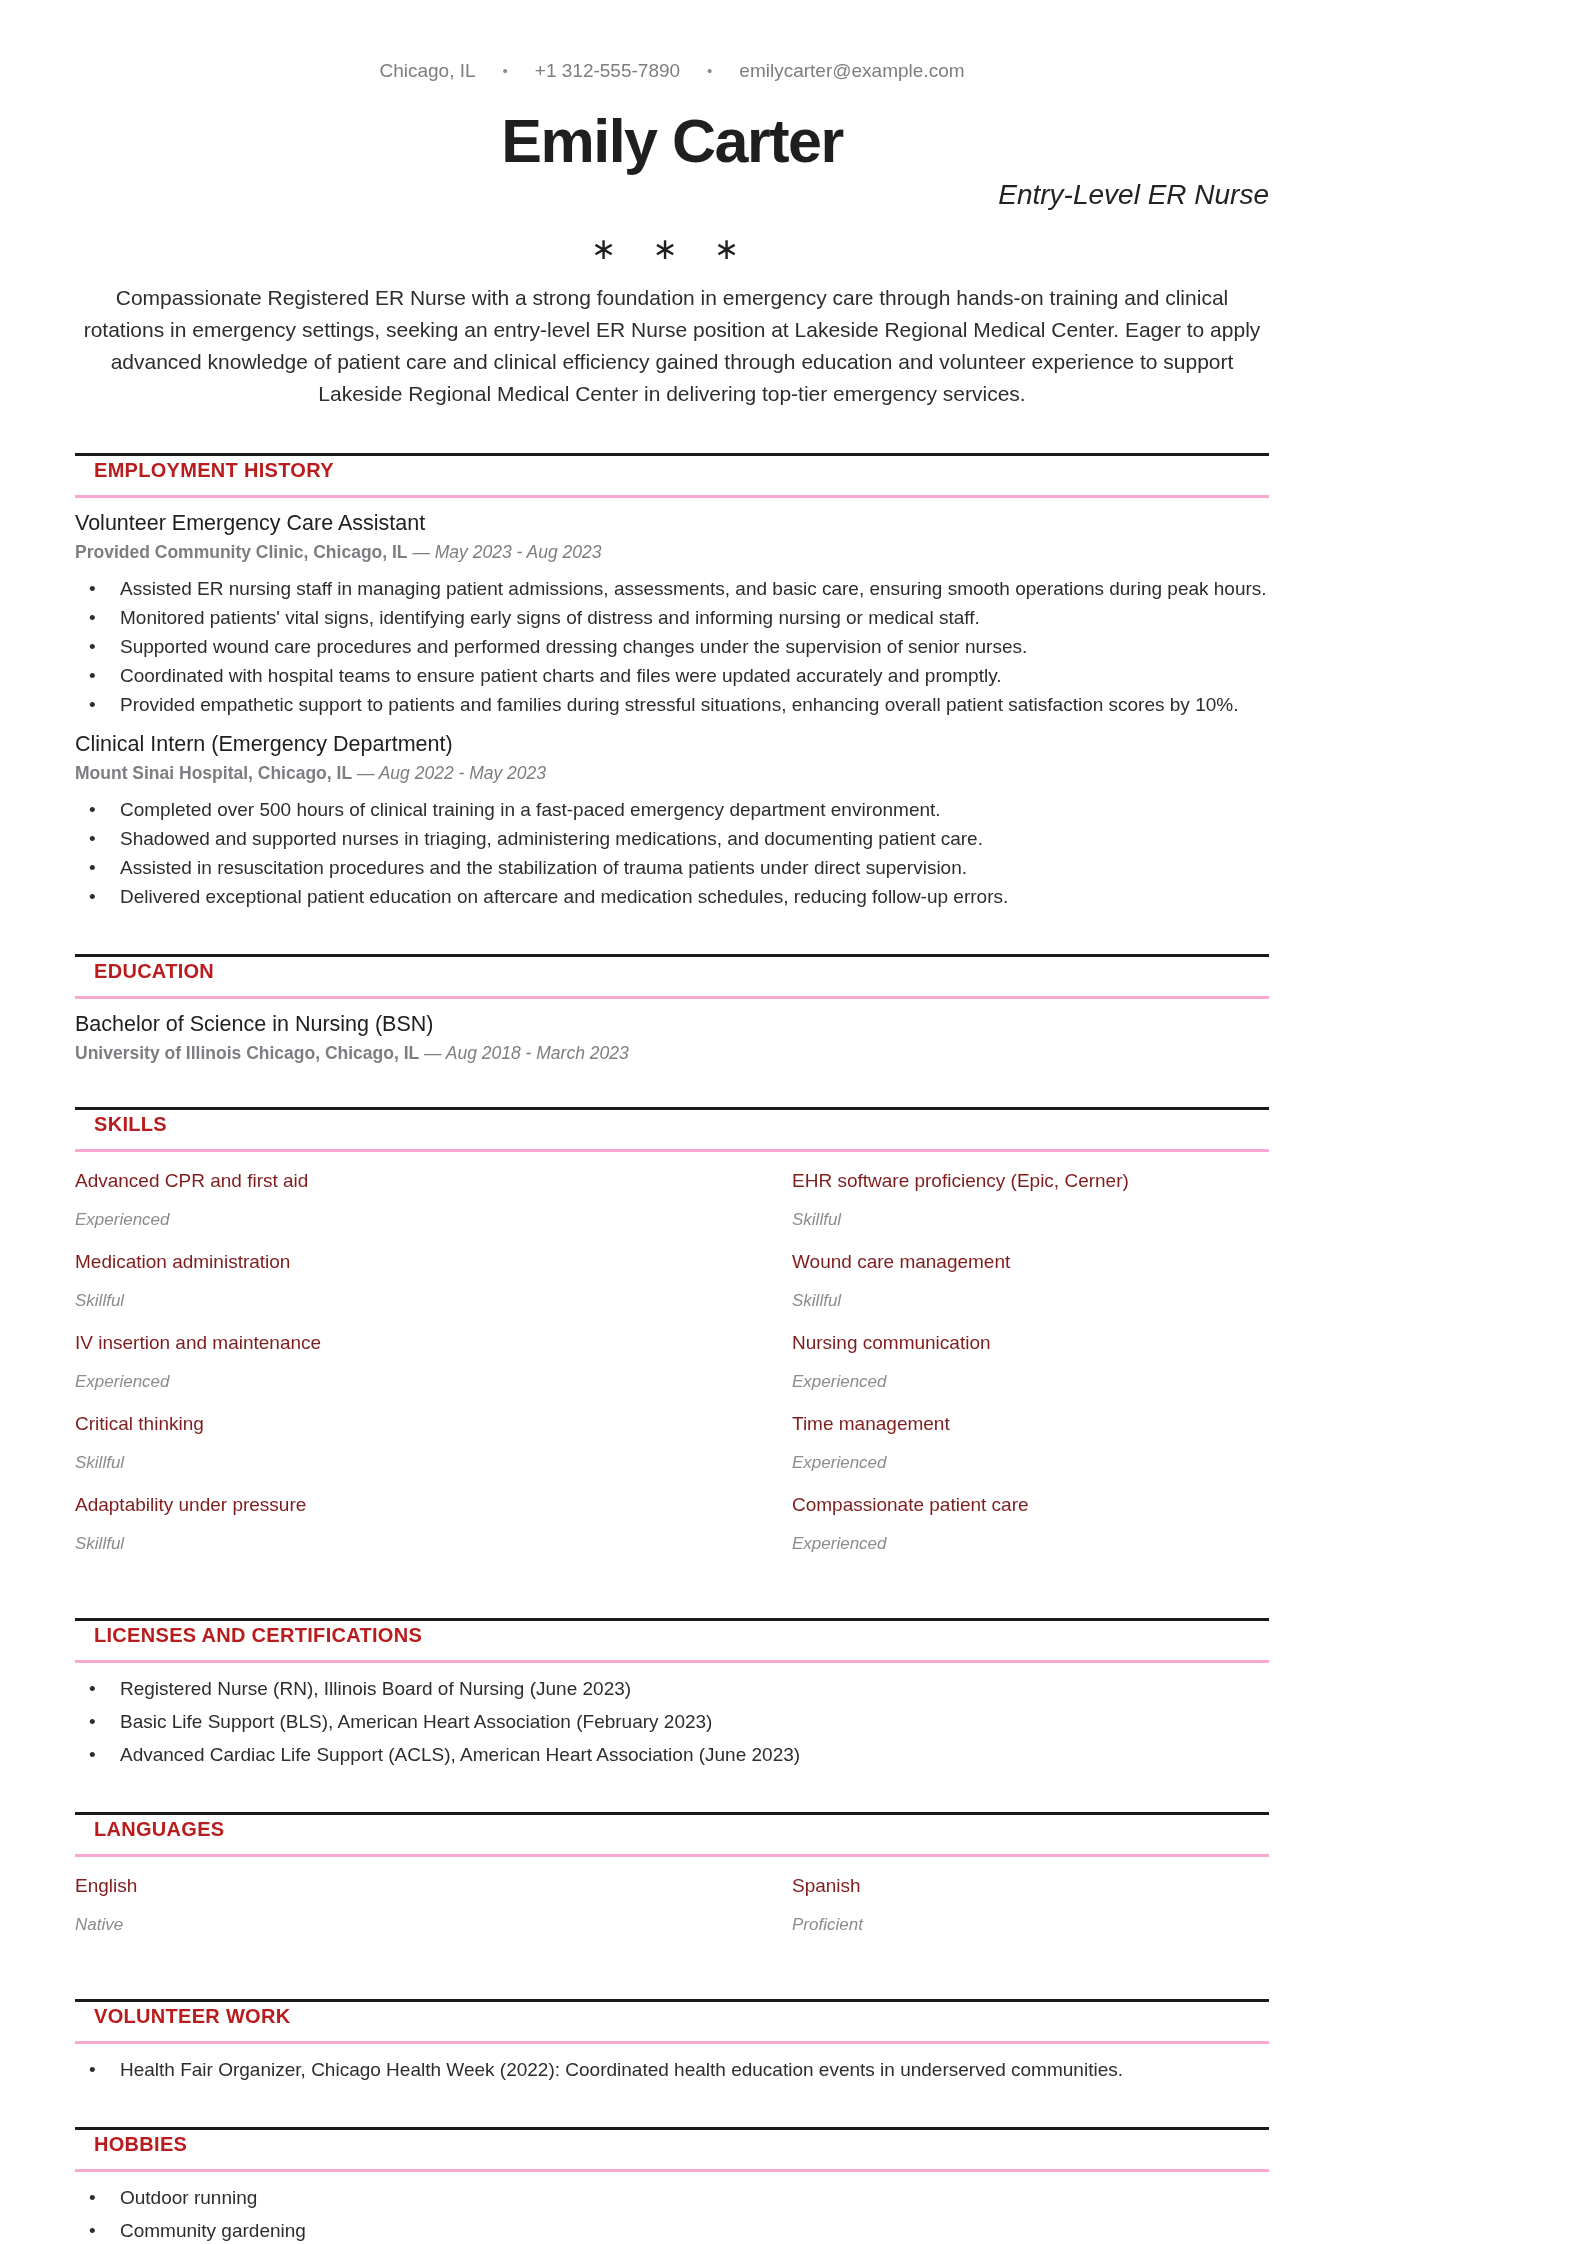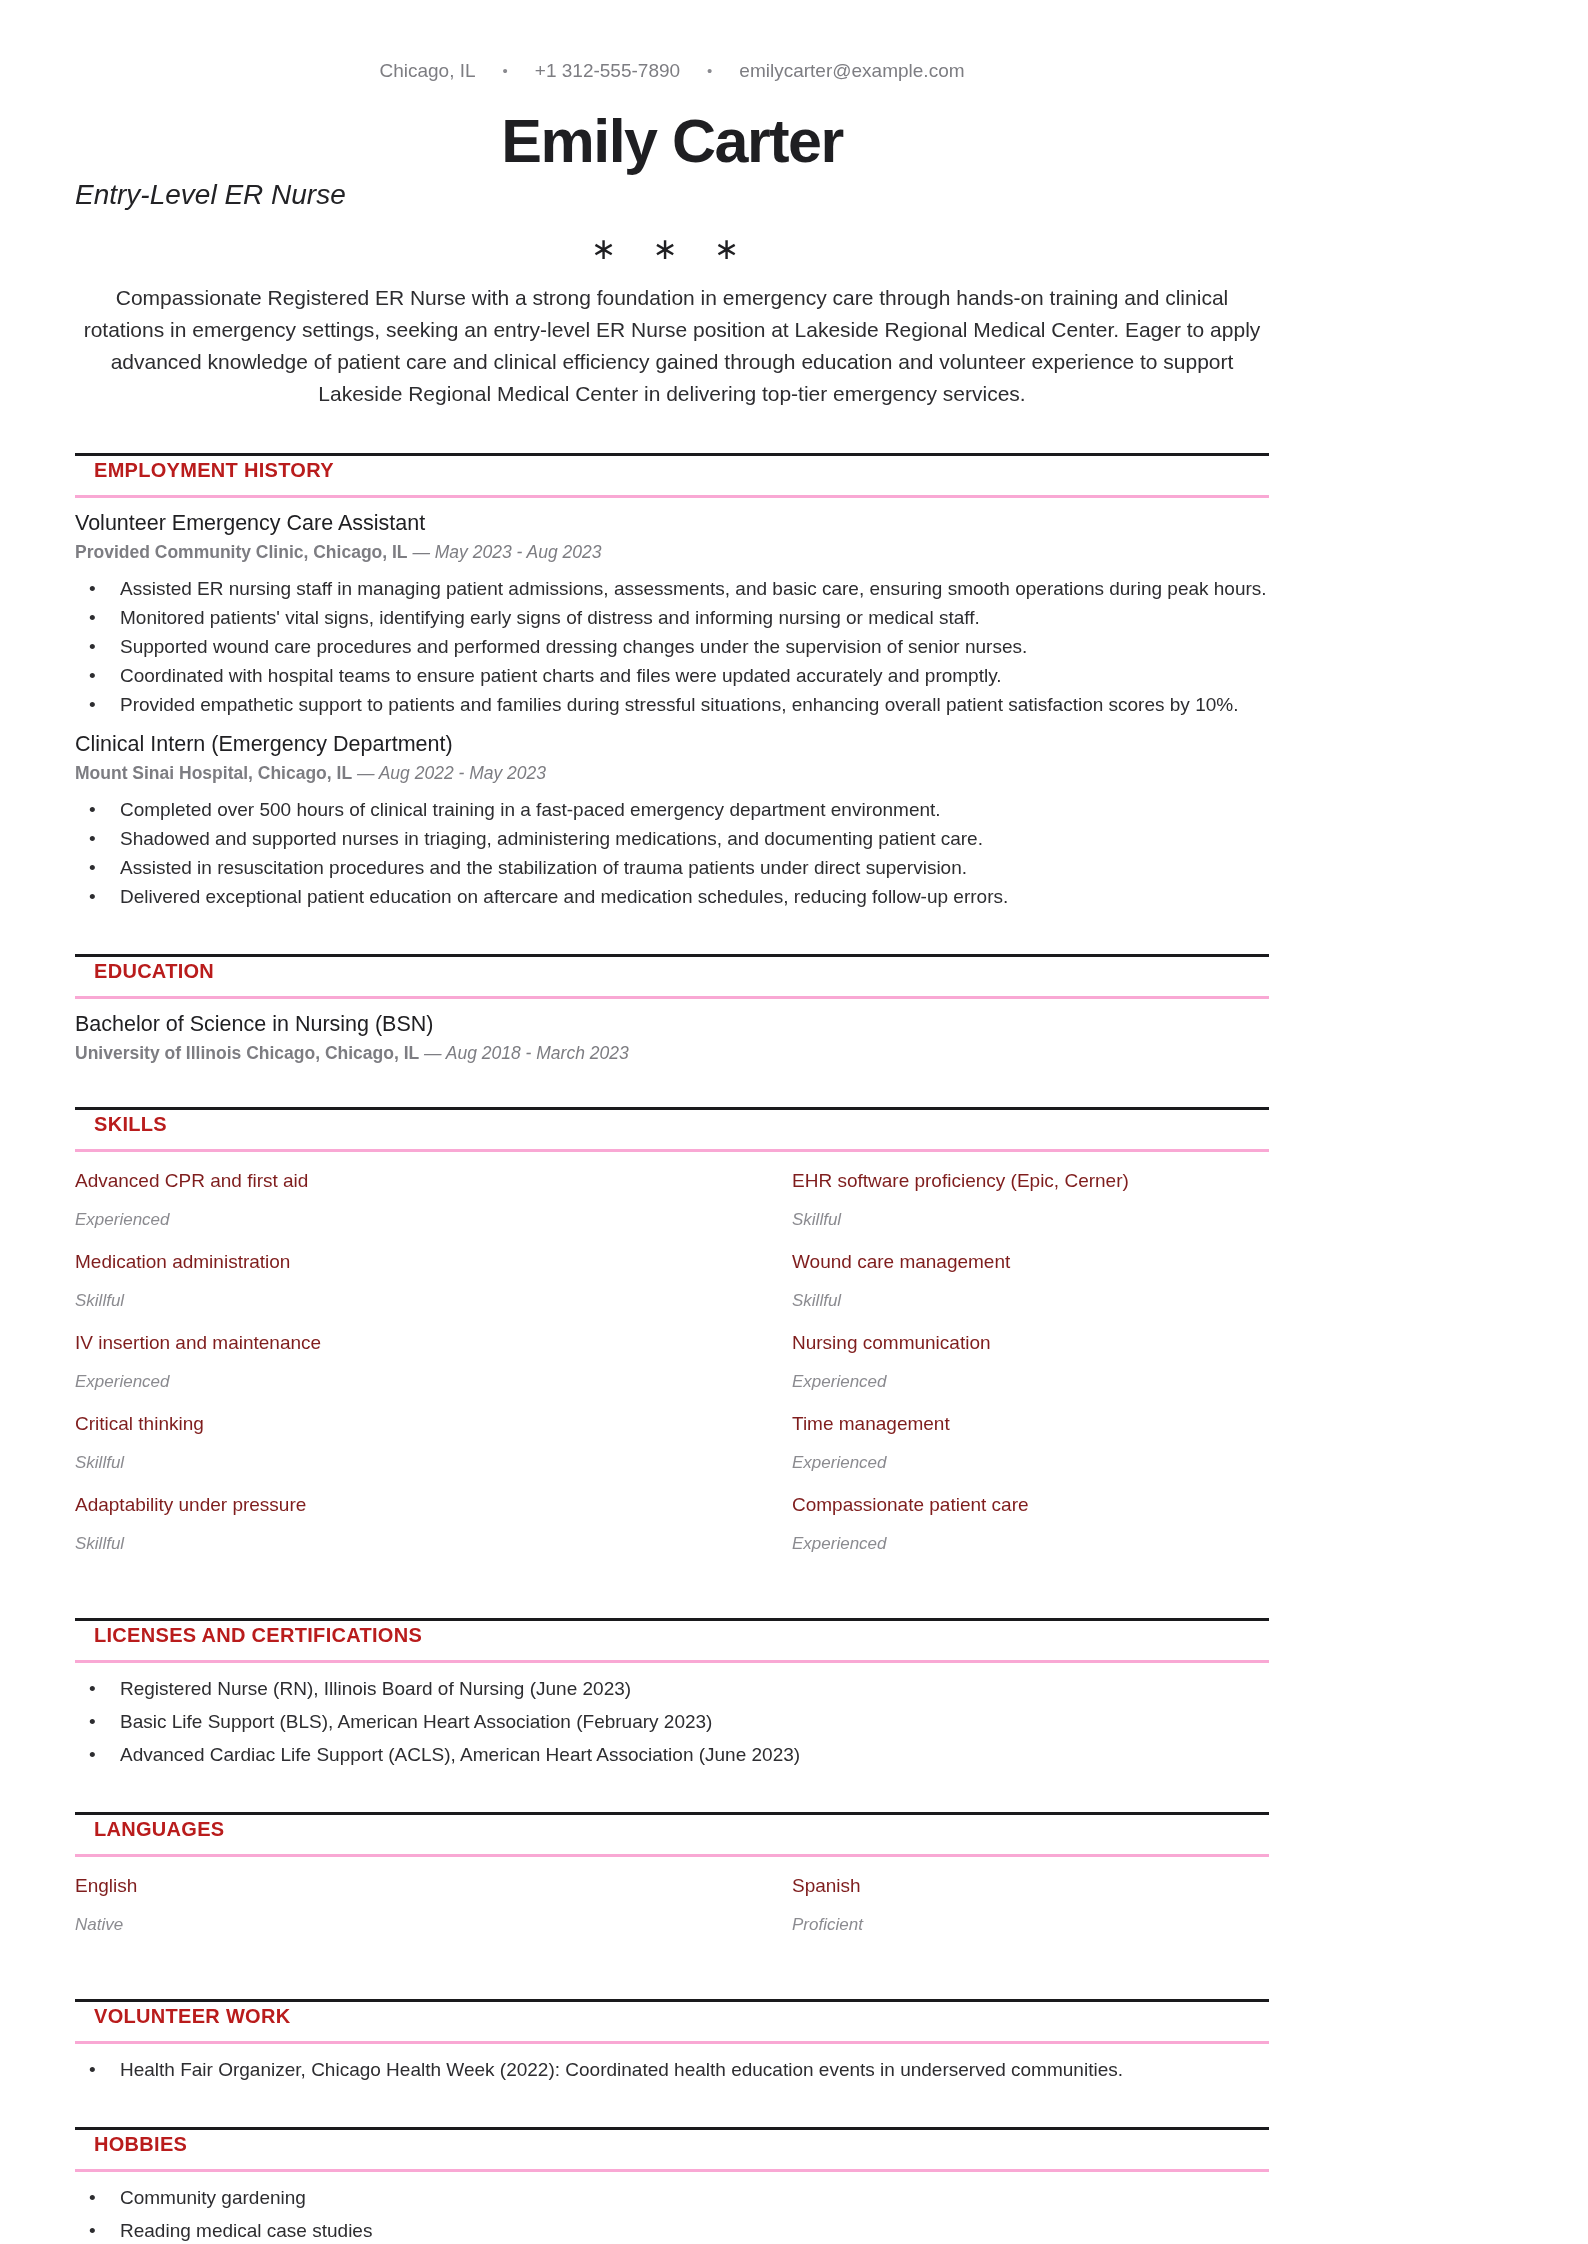--- a/index.html
+++ b/index.html
@@ -32,21 +32,21 @@
   .name {
     text-align: center;
     font-size: 61px;
     font-weight: bold;
     letter-spacing: -1.5px;
     color: #1f1f22;
     margin-top: 26px;
     line-height: 1.1;
   }
   .job-headline {
-    text-align: left;
+    text-align: right;
     font-style: italic;
     font-size: 28px;
     color: #232326;
     margin-top: 4px;
   }
   .ornament {
     text-align: center;
     font-size: 30px;
     color: #1f1f22;
     letter-spacing: 14px;
@@ -262,18 +262,19 @@
     <ul class="bullets spaced">
 
     <li>Health Fair Organizer, Chicago Health Week (2022): Coordinated health education events in underserved communities.</li>
       </ul>
   </div>
 
   <div class="section">
     <div class="section-heading">HOBBIES</div>
     <ul class="bullets spaced">
 
+    <li>Outdoor running</li>
         <li>Community gardening</li>
         <li>Reading medical case studies</li>
       </ul>
   </div>
 
 </div>
 
 </body></html>

